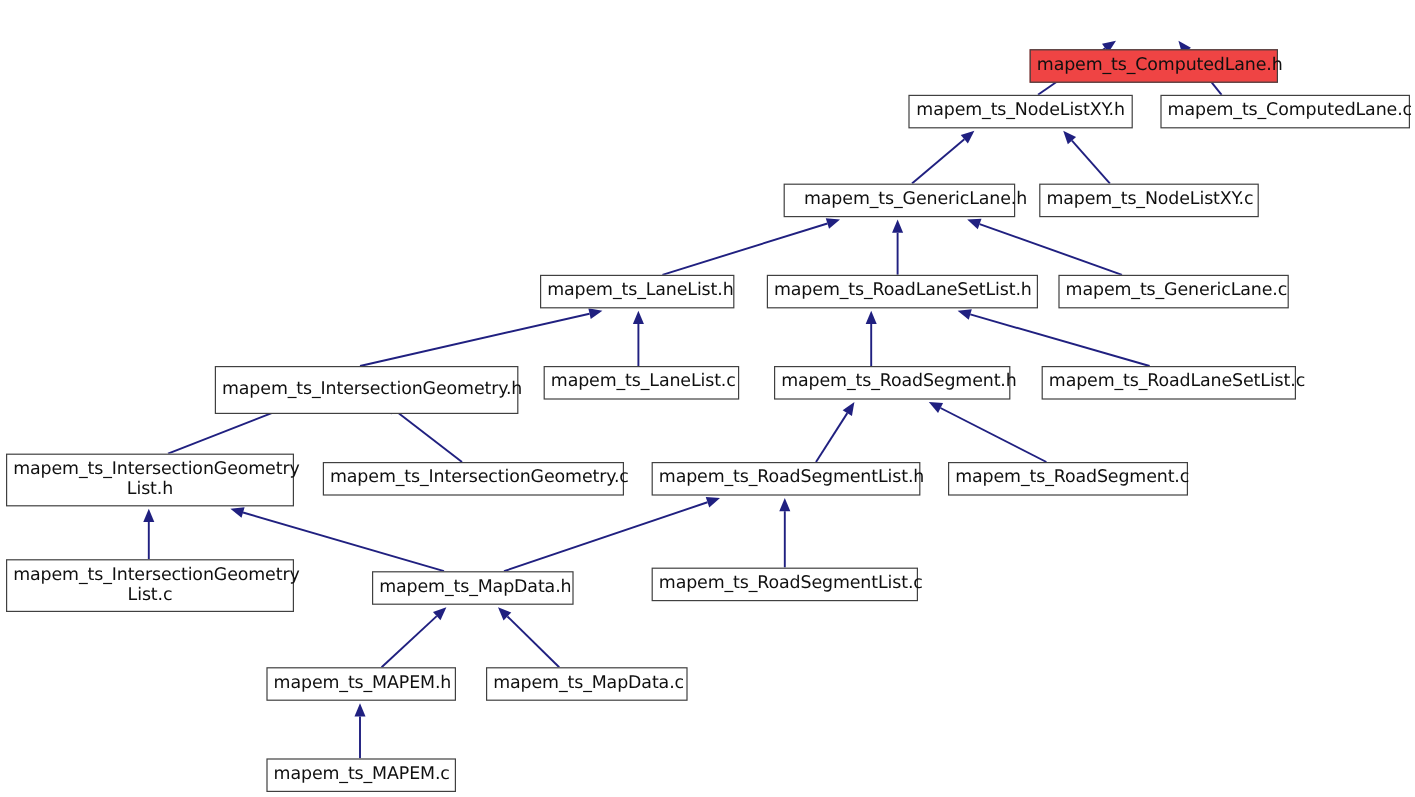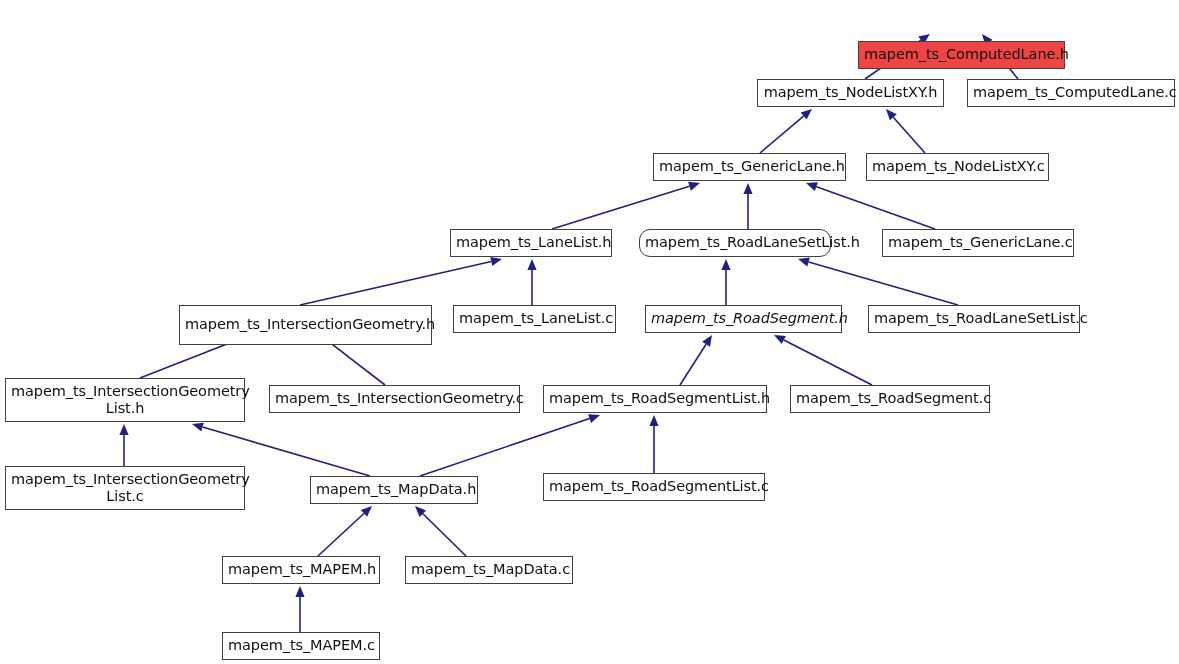--- a/index.html
+++ b/index.html
@@ -97,28 +97,28 @@
       <line x1="318" y1="556" x2="363.92863258580013" y2="513.4734883464813" stroke="#202080" stroke-width="1.6"></line>
       <polygon points="372,506 367.05390953069235,516.8487874469649 360.8033556409079,510.09818924599773" fill="#202080"></polygon>
       <line x1="466" y1="556" x2="422.85480123059034" y2="513.7007855201866" stroke="#202080" stroke-width="1.6"></line>
       <polygon points="415,506 426.0751297208502,510.41605046012154 419.63447274033047,516.9855205802517" fill="#202080"></polygon>
       <line x1="300" y1="632" x2="300" y2="597" stroke="#202080" stroke-width="1.6"></line>
       <polygon points="300,586 304.6,597 295.4,597" fill="#202080"></polygon>
     </svg>
 <div class="node highlight" style="left: 858px; top: 4px; width: 207px; height: 28px;"><span class="node-label">mapem_ts_ComputedLane.h</span></div>
     <div class="node" style="left: 757px; top: 79px; width: 187px; height: 28px; align-items: center;"><span class="node-label">mapem_ts_NodeListXY.h</span></div>
     <div class="node" style="left: 967px; top: 79px; width: 208px; height: 28px;"><span class="node-label">mapem_ts_ComputedLane.c</span></div>
-    <div class="node" style="left: 653px; top: 153px; width: 193px; height: 28px;"><span class="node-label">mapem_ts_GenericLane.h</span></div>
+    <div class="node" style="left: 653px; top: 153px; width: 193px; height: 28px; padding-left: 11px;"><span class="node-label">mapem_ts_GenericLane.h</span></div>
     <div class="node" style="left: 866px; top: 153px; width: 183px; height: 28px;"><span class="node-label">mapem_ts_NodeListXY.c</span></div>
     <div class="node" style="left: 450px; top: 229px; width: 162px; height: 28px; align-items: center;"><span class="node-label">mapem_ts_LaneList.h</span></div>
-    <div class="node" style="left: 639px; top: 229px; width: 192px; height: 28px; border-radius: 11px;"><span class="node-label">mapem_ts_RoadLaneSetList.h</span></div>
+    <div class="node" style="left: 639px; top: 229px; width: 226px; height: 28px;"><span class="node-label">mapem_ts_RoadLaneSetList.h</span></div>
     <div class="node" style="left: 882px; top: 229px; width: 192px; height: 28px;"><span class="node-label">mapem_ts_GenericLane.c</span></div>
     <div class="node" style="left: 179px; top: 305px; width: 253px; height: 40px;"><span class="node-label">mapem_ts_IntersectionGeometry.h</span></div>
     <div class="node" style="left: 453px; top: 305px; width: 163px; height: 28px;"><span class="node-label">mapem_ts_LaneList.c</span></div>
-    <div class="node" style="left: 645px; top: 305px; width: 197px; height: 28px; font-style: italic;"><span class="node-label">mapem_ts_RoadSegment.h</span></div>
+    <div class="node" style="left: 645px; top: 305px; width: 197px; height: 28px;"><span class="node-label">mapem_ts_RoadSegment.h</span></div>
     <div class="node" style="left: 868px; top: 305px; width: 212px; height: 28px;"><span class="node-label">mapem_ts_RoadLaneSetList.c</span></div>
     <div class="node" style="left: 5px; top: 378px; width: 240px; height: 44px;"><span class="node-label">mapem_ts_IntersectionGeometry
 List.h</span></div>
     <div class="node" style="left: 269px; top: 385px; width: 251px; height: 28px;"><span class="node-label">mapem_ts_IntersectionGeometry.c</span></div>
     <div class="node" style="left: 543px; top: 385px; width: 224px; height: 28px;"><span class="node-label">mapem_ts_RoadSegmentList.h</span></div>
     <div class="node" style="left: 790px; top: 385px; width: 200px; height: 28px;"><span class="node-label">mapem_ts_RoadSegment.c</span></div>
     <div class="node" style="left: 5px; top: 466px; width: 240px; height: 44px;"><span class="node-label">mapem_ts_IntersectionGeometry
 List.c</span></div>
     <div class="node" style="left: 310px; top: 476px; width: 168px; height: 28px;"><span class="node-label">mapem_ts_MapData.h</span></div>
     <div class="node" style="left: 543px; top: 473px; width: 222px; height: 28px;"><span class="node-label">mapem_ts_RoadSegmentList.c</span></div>

